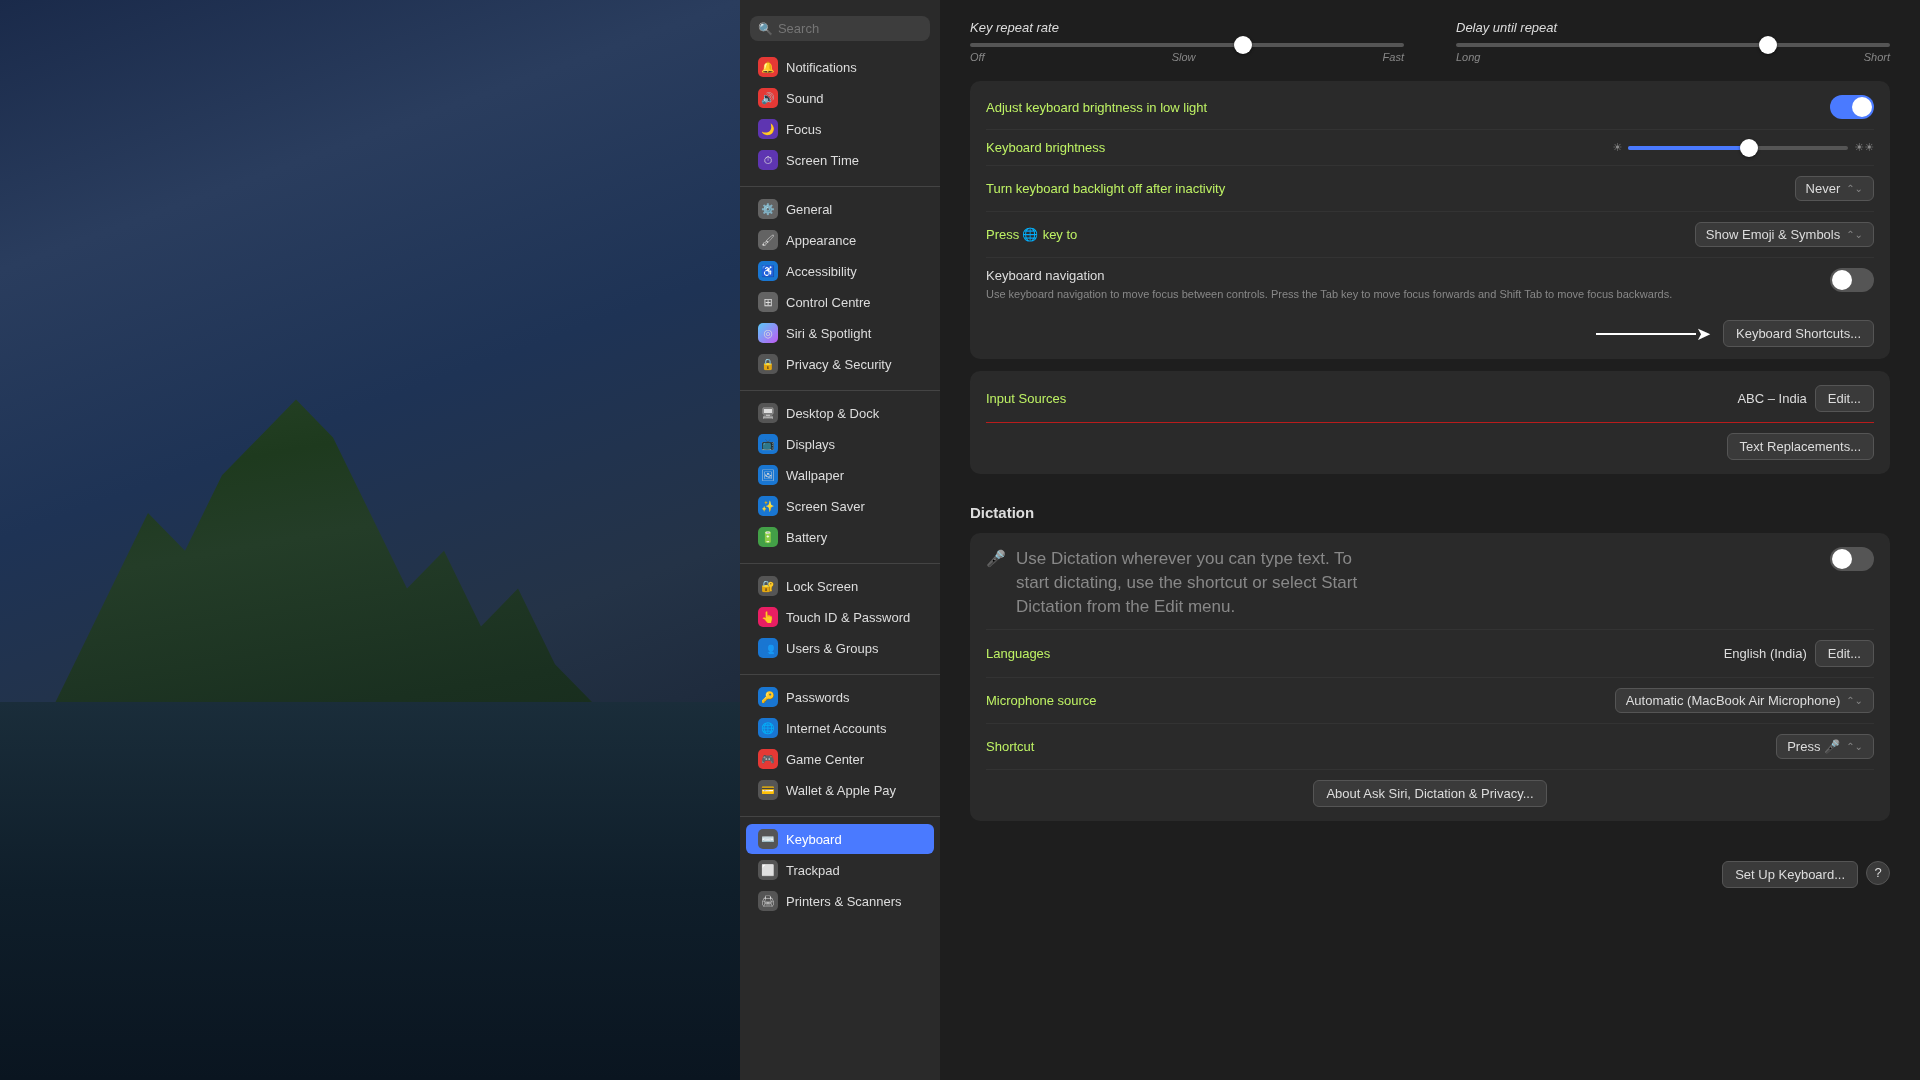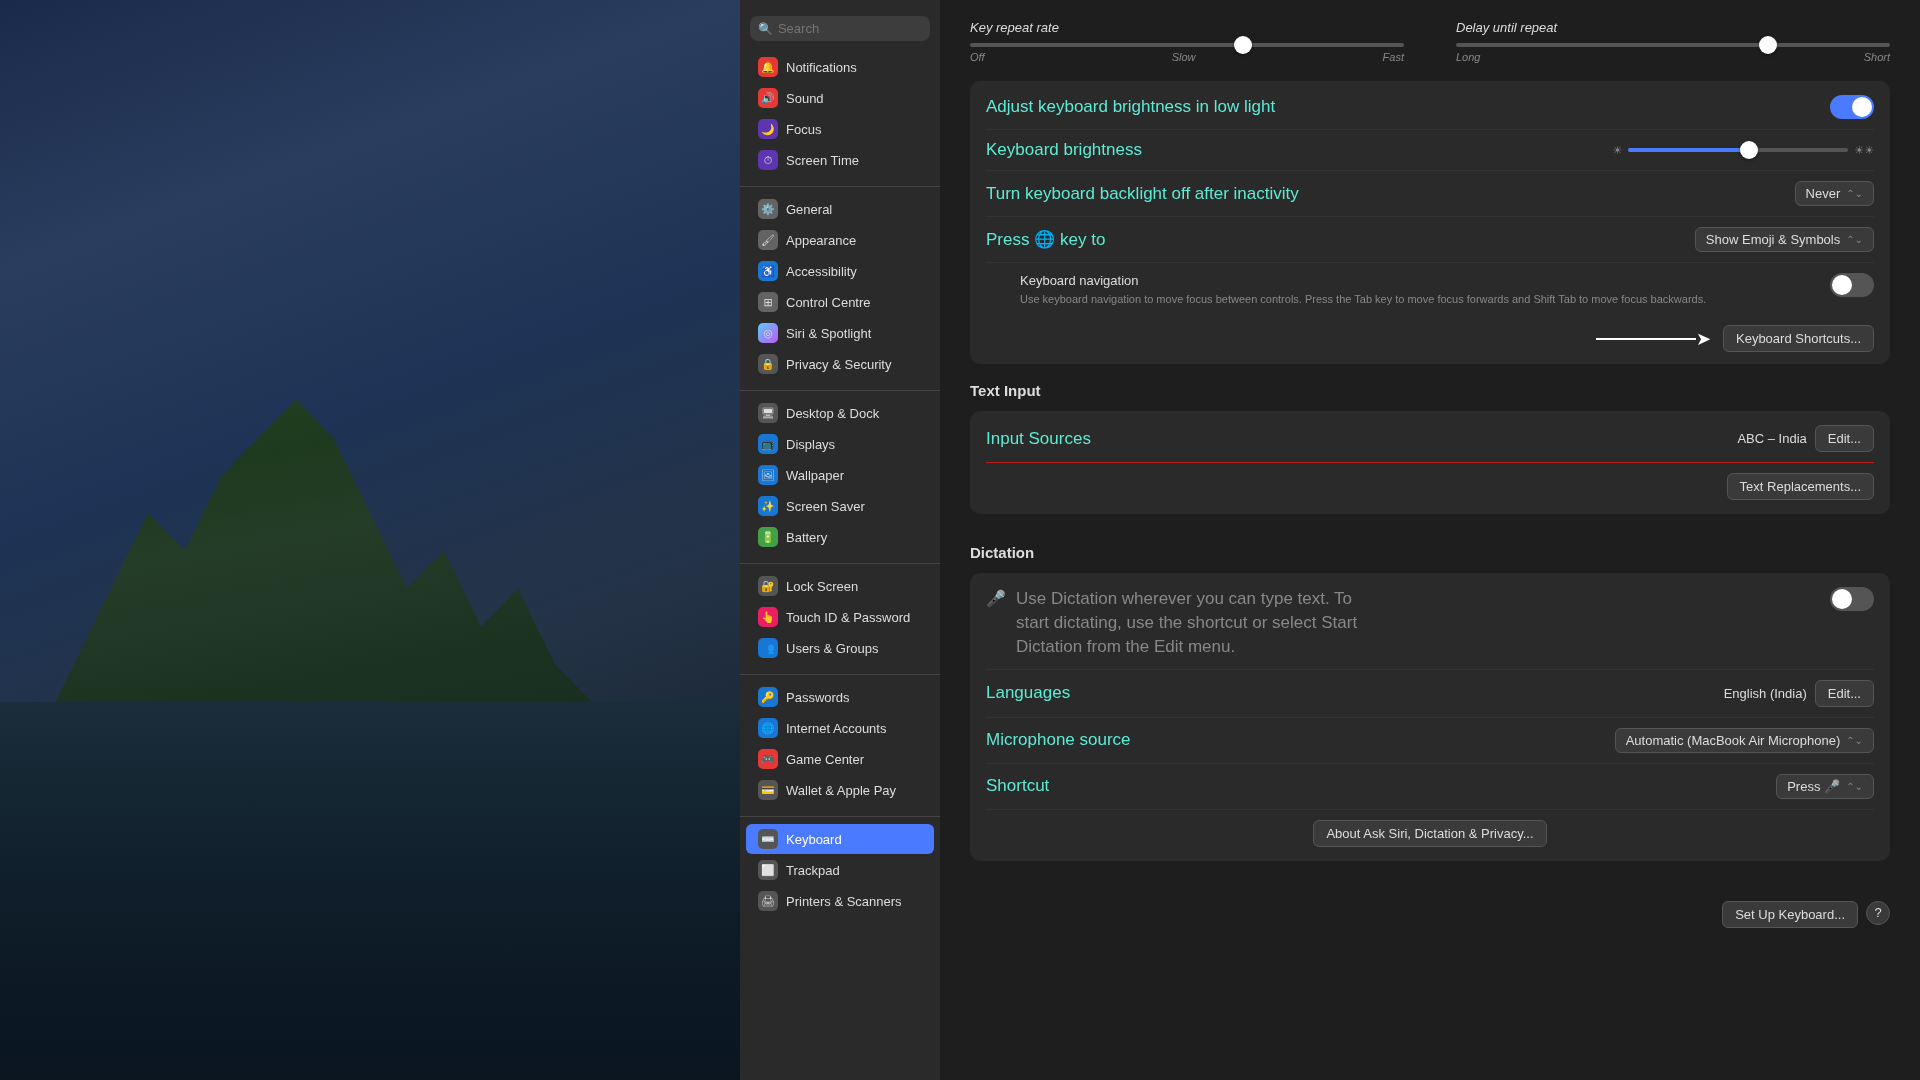--- a/index.html
+++ b/index.html
@@ -158,22 +158,22 @@
       align-items: center;
       justify-content: space-between;
       padding: 10px 0;
       border-bottom: 1px solid #333;
     }
     .section-row:last-child {
       border-bottom: none;
     }
 
     .row-label {
-      color: #5eead4;
-      font-size: 17px;
+      color: #bef264;
+      font-size: 13px;
     }
 
     
     .toggle {
       width: 44px;
       height: 24px;
       border-radius: 12px;
       cursor: pointer;
       position: relative;
       flex-shrink: 0;
@@ -335,21 +335,20 @@
     
     .keyboard-nav-row {
       display: flex;
       align-items: flex-start;
       justify-content: space-between;
       padding: 10px 0;
     }
     .keyboard-nav-text {
       flex: 1;
       margin-right: 20px;
-      margin-left: 34px;
     }
     .keyboard-nav-title {
       color: #ddd;
       font-size: 13px;
       margin-bottom: 4px;
     }
     .keyboard-nav-desc {
       color: #888;
       font-size: 11px;
       line-height: 1.4;
@@ -669,21 +668,20 @@
     <div class="arrow-button-row">
       <div class="arrow-line">
         <div class="arrow-shaft"></div>
         <span class="arrow-head">➤</span>
       </div>
       <button class="btn">Keyboard Shortcuts...</button>
     </div>
   </div>
 
   <div class="section">
-    <div class="section-header">Text Input</div>
     <div class="card">
 
       <div class="input-sources-row" style="border-bottom: 1px solid #b91c1c; padding-bottom: 10px; padding-top: 10px;">
         <span class="row-label">Input Sources</span>
         <div class="input-source-right">
           <span>ABC – India</span>
           <button class="btn">Edit...</button>
         </div>
       </div>
 

